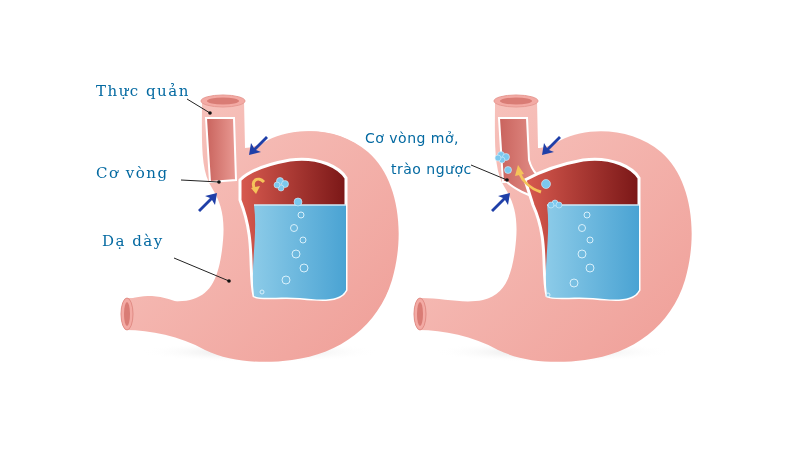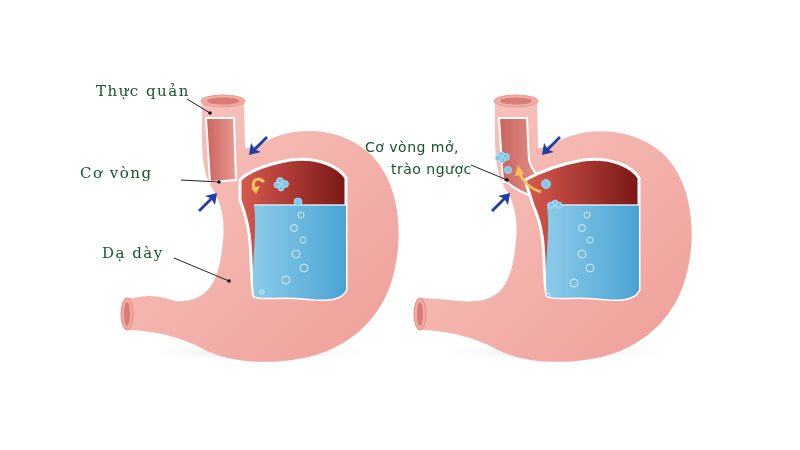--- a/index.html
+++ b/index.html
@@ -1,17 +1,17 @@
 <!DOCTYPE html>
 <html><head>
 <meta charset="utf-8">
 <style>
   html,body{margin:0;padding:0;background:#ffffff;}
   body{width:800px;height:450px;position:relative;overflow:hidden;font-family:"DejaVu Serif","Liberation Serif",serif;}
-  .label{position:absolute;font-size:15px;color:#14532d;letter-spacing:1.5px;line-height:19px;white-space:nowrap;}
+  .label{position:absolute;font-size:15px;color:#0369a1;letter-spacing:1.5px;line-height:19px;white-space:nowrap;}
   .label.sans{font-family:"DejaVu Sans","Liberation Sans",sans-serif;letter-spacing:0.5px;font-size:14px;line-height:19px;}
   svg{position:absolute;left:0;top:0;}
 </style>
 </head>
 <body>
 
 <svg width="800" height="450" viewBox="0 0 800 450">
   <defs>
     <linearGradient id="wall" x1="0" y1="0" x2="1" y2="1">
       <stop offset="0" stop-color="#f8c7c1"></stop>
@@ -133,16 +133,16 @@
     <g stroke="#222" stroke-width="1">
       <line x1="178" y1="165" x2="214" y2="180"></line>
     </g>
     <circle cx="214" cy="180" r="1.8" fill="#111"></circle>
     <ellipse cx="127" cy="314" rx="6" ry="16" fill="#f3aaa4" stroke="#e18c85"></ellipse>
     <ellipse cx="127" cy="314" rx="3" ry="12" fill="#d97c75"></ellipse>
   </g>
 </svg>
 
 <div class="label" style="left:96px;top:82px;">Thực quản</div>
-<div class="label" style="left:80px;top:164px;">Cơ vòng</div>
-<div class="label" style="left:102px;top:244px;">Dạ dày</div>
-<div class="label sans" style="left:365px;top:138px;">Cơ vòng mở,</div>
+<div class="label" style="left:96px;top:164px;">Cơ vòng</div>
+<div class="label" style="left:102px;top:232px;">Dạ dày</div>
+<div class="label sans" style="left:365px;top:129px;">Cơ vòng mở,</div>
 <div class="label sans" style="left:365px;top:160px;margin-left:26px;">trào ngược</div>
 
 </body></html>

